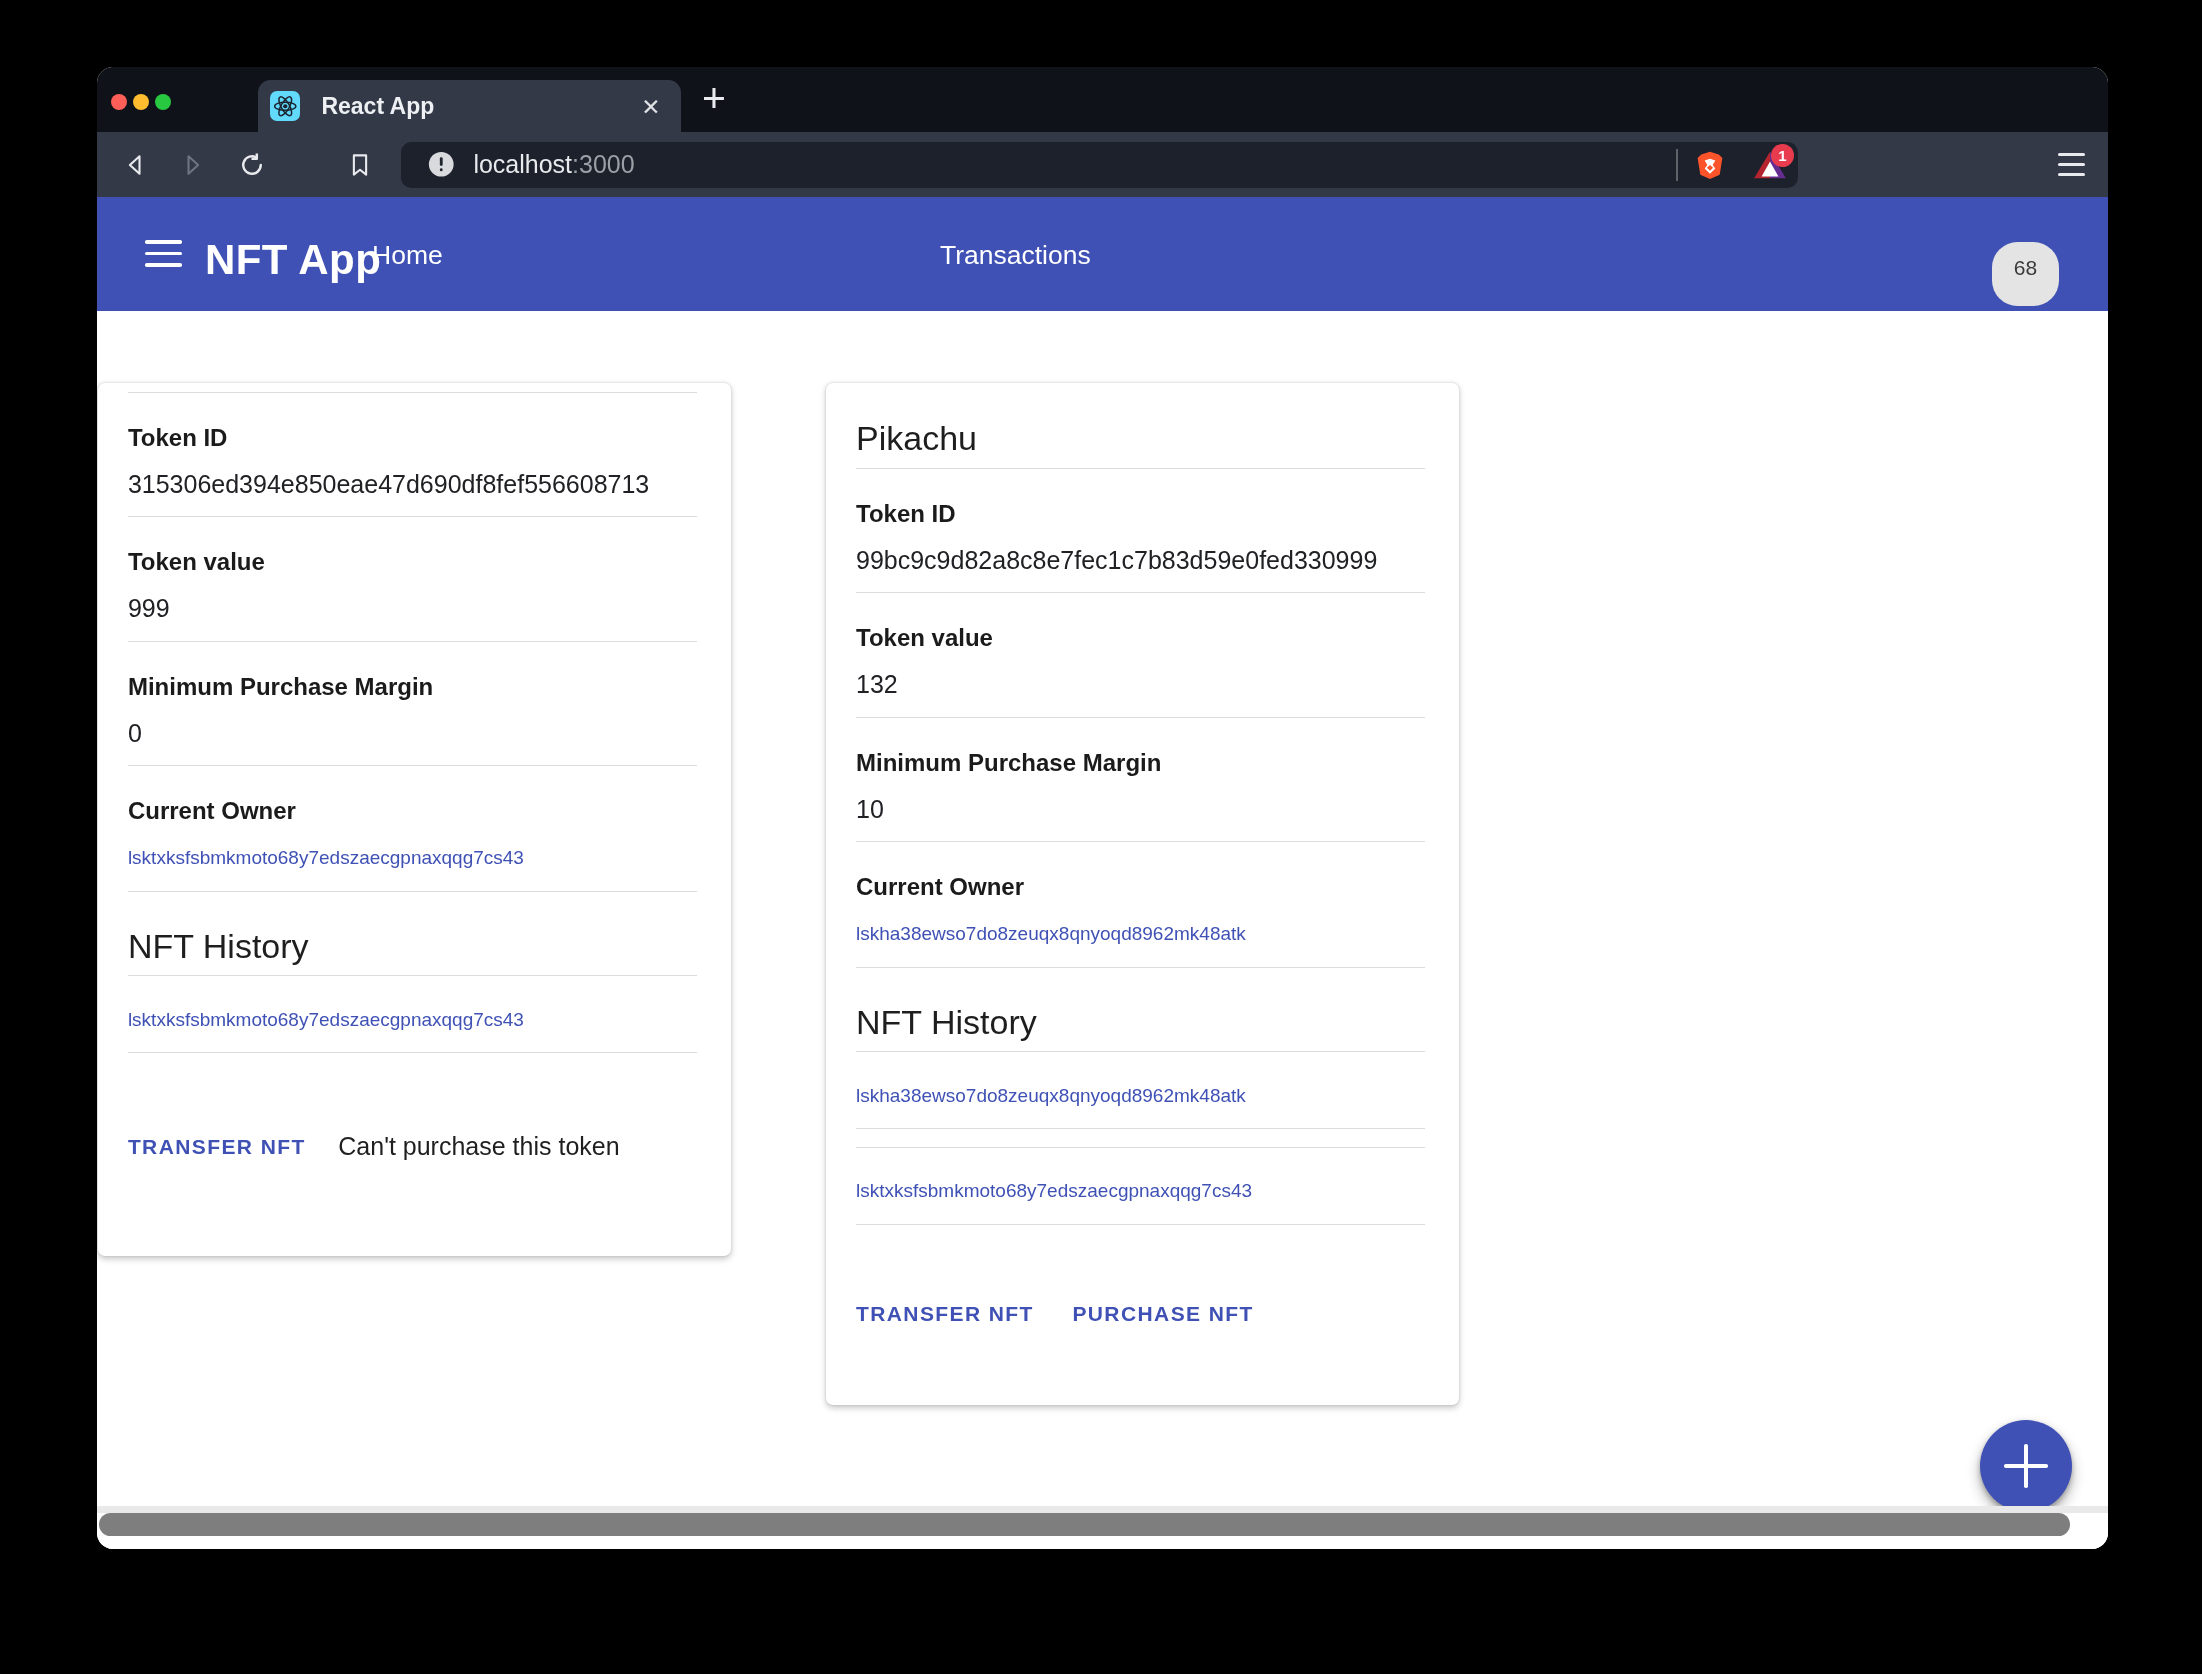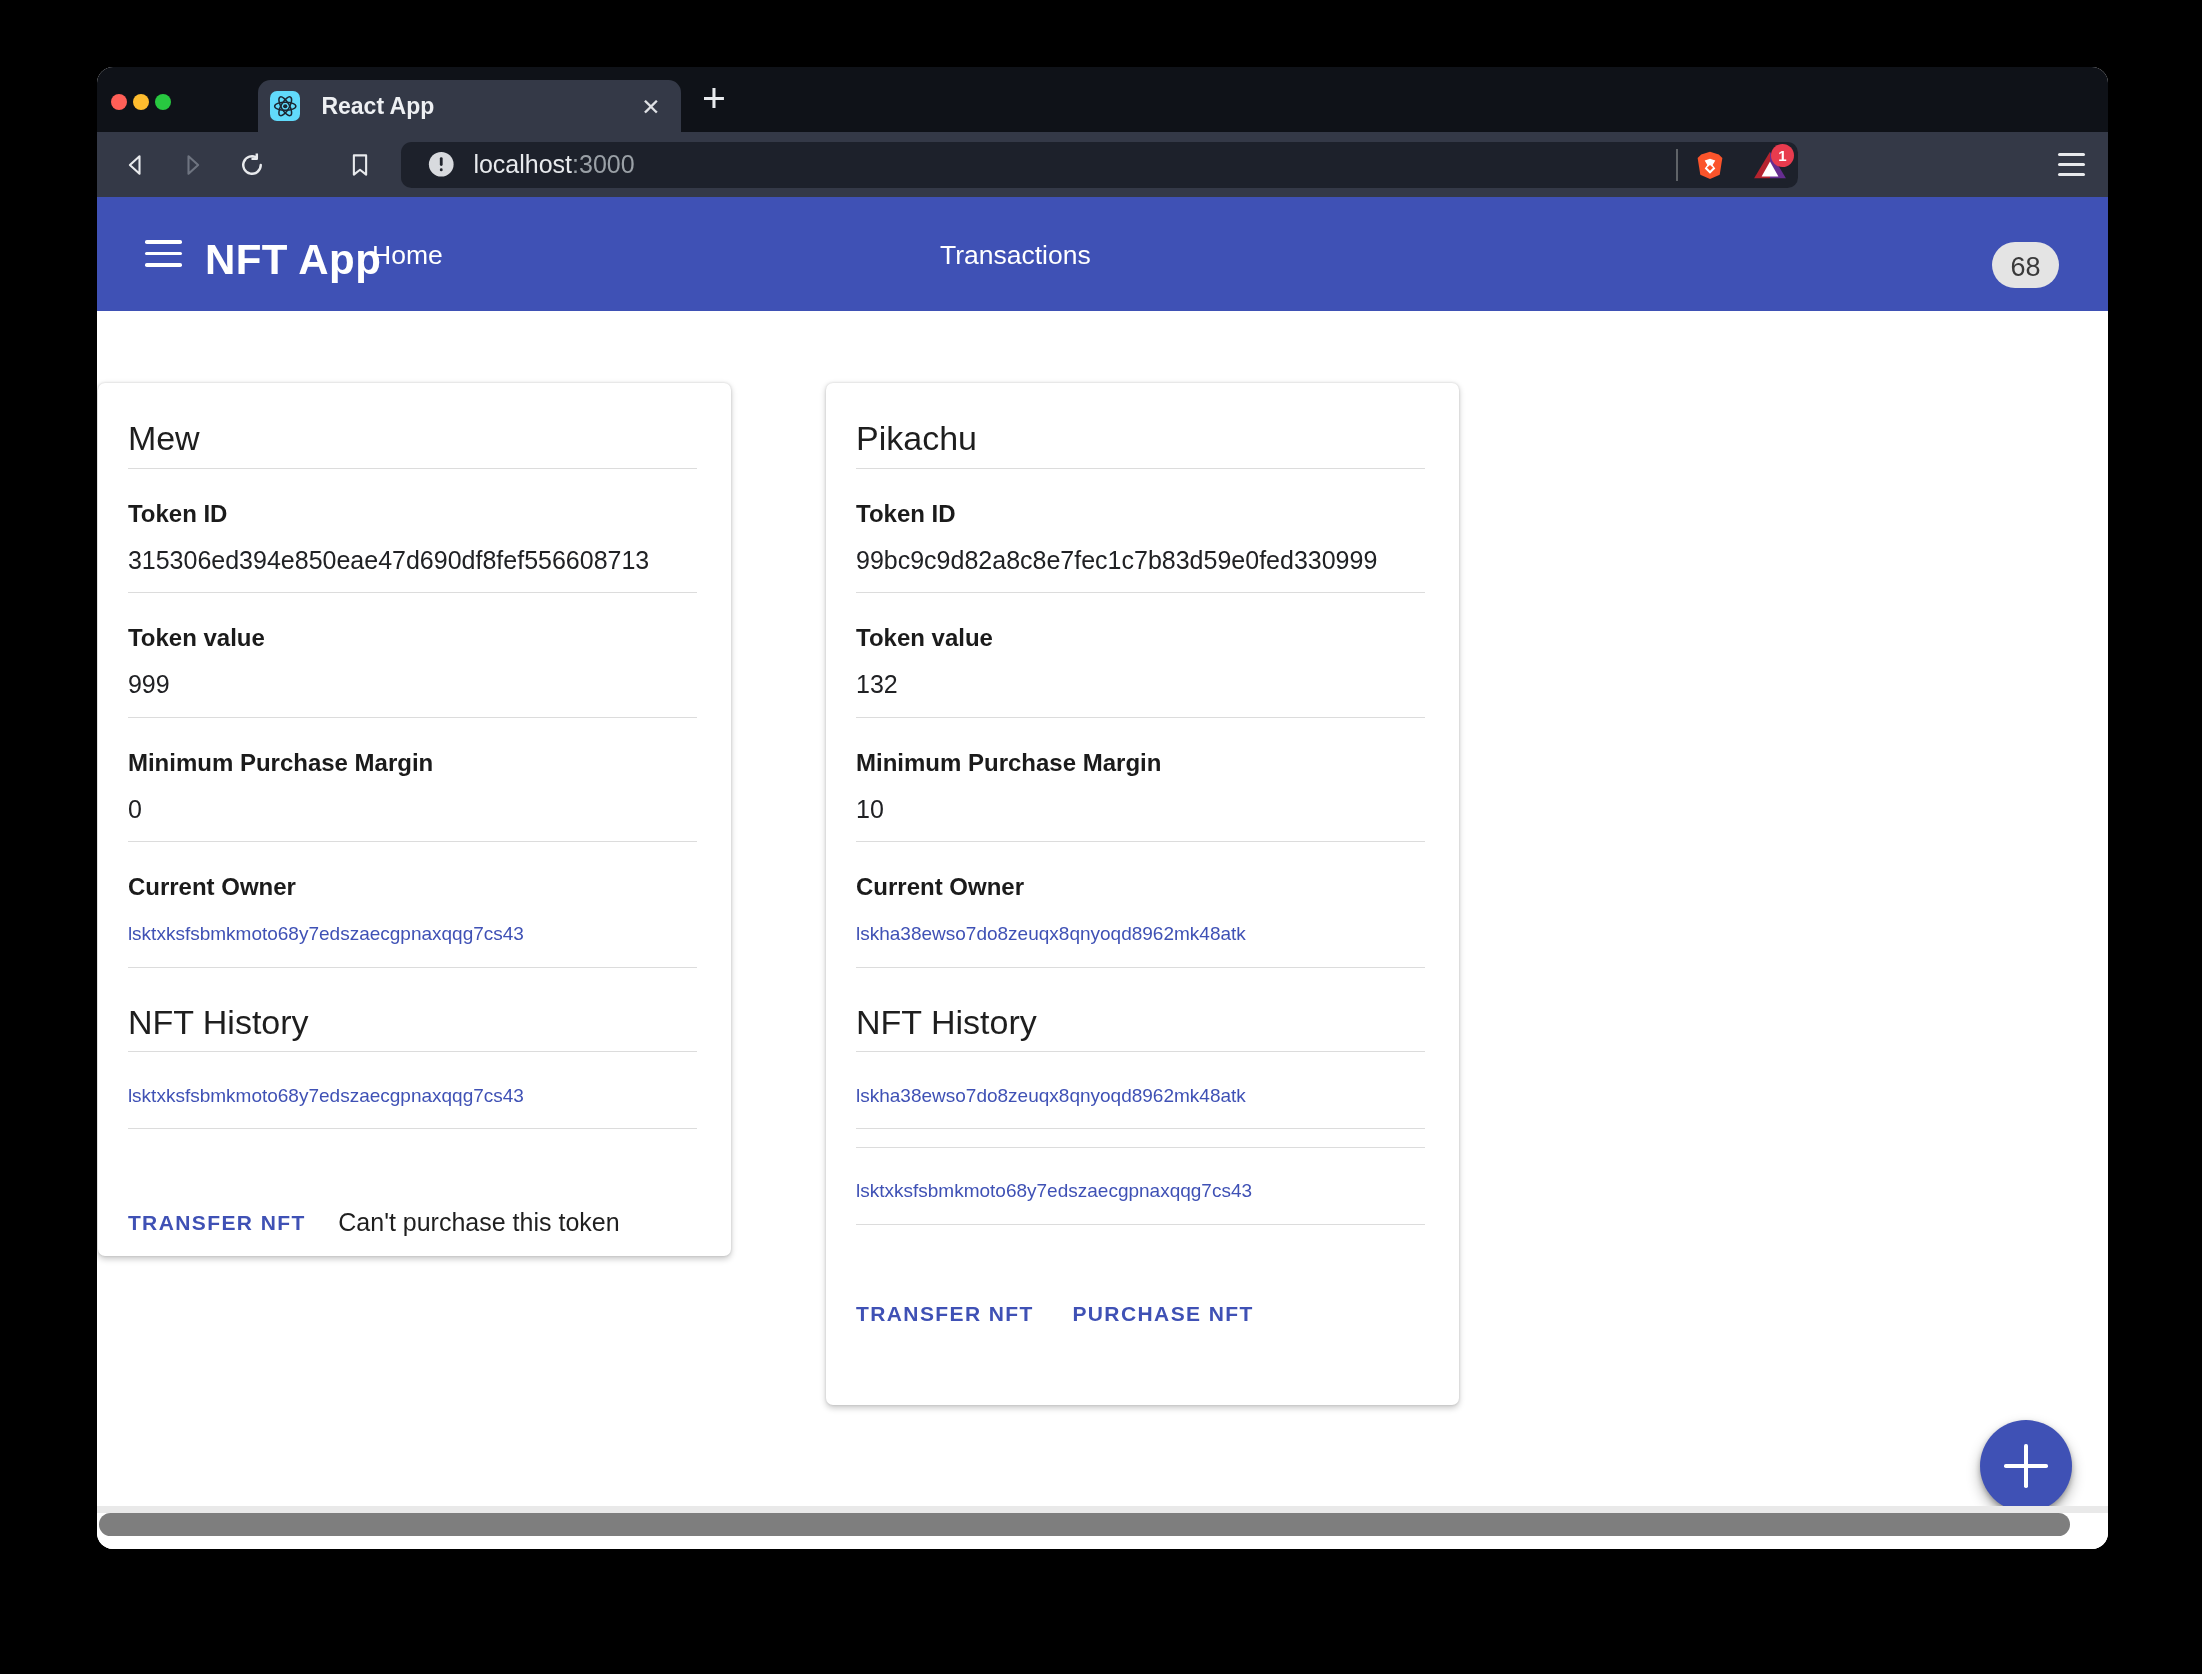--- a/index.html
+++ b/index.html
@@ -60,22 +60,22 @@
   .menu3 i{display:block;height:3.1px;background:#e8eaed;border-radius:1.8px;}
   
   .appbar{height:114px;background:#3f51b5;position:relative;flex:none;color:#fff;}
   .appmenu{position:absolute;left:48px;top:43px;width:37px;height:26.5px;
     display:flex;flex-direction:column;justify-content:space-between;}
   .appmenu i{display:block;height:3.5px;background:#fff;border-radius:1.8px;}
   .apptitle{position:absolute;left:108px;top:39px;font-size:42px;font-weight:700;letter-spacing:0.4px;}
   .navhome{position:absolute;left:275px;top:43px;font-size:26.5px;}
   .navtrans{position:absolute;left:843px;top:43px;font-size:26.5px;}
   .countbadge{
-    position:absolute;left:1895px;top:45px;width:67px;height:46px;border-radius:25.6px;
-    background:#e4e4e4;color:#3a3a3a;font-size:27px;line-height:51px;text-align:center;
+    position:absolute;left:1895px;top:45px;width:67px;height:64px;border-radius:25.6px;
+    background:#e4e4e4;color:#3a3a3a;font-size:21px;line-height:51px;text-align:center;
   }
   
   .content{position:relative;background:#fff;flex:1;}
   .card{
     position:absolute;top:72px;background:#fff;border-radius:7px;overflow:hidden;
     box-shadow:0 2.6px 6.2px rgba(0,0,0,.22), 0 0 2.6px rgba(0,0,0,.14);
   }
   .card.mew{left:0.9px;width:633px;height:873px;}
   .card.pika{left:688px;width:633px;height:1022px;margin-left:41px;}
   .card-title{margin:35px 34px 0 30px;font-size:34px;line-height:41px;font-weight:400;color:#1e1e1e;}
@@ -204,21 +204,20 @@
       </span>
     <span class="apptitle">NFT App</span>
     <span class="navhome">Home</span>
     <span class="navtrans">Transactions</span>
     <span class="countbadge">68</span>
   </div>
 
   <div class="content">
 
     <section class="card mew">
-      <h2 class="card-title">Mew</h2>
       <div class="hr after-title"></div>
 
       <div class="flabel">Token ID</div>
       <div class="fvalue">315306ed394e850eae47d690df8fef556608713</div>
       <div class="hr"></div>
 
       <div class="flabel">Token value</div>
       <div class="fvalue">999</div>
       <div class="hr"></div>
 

